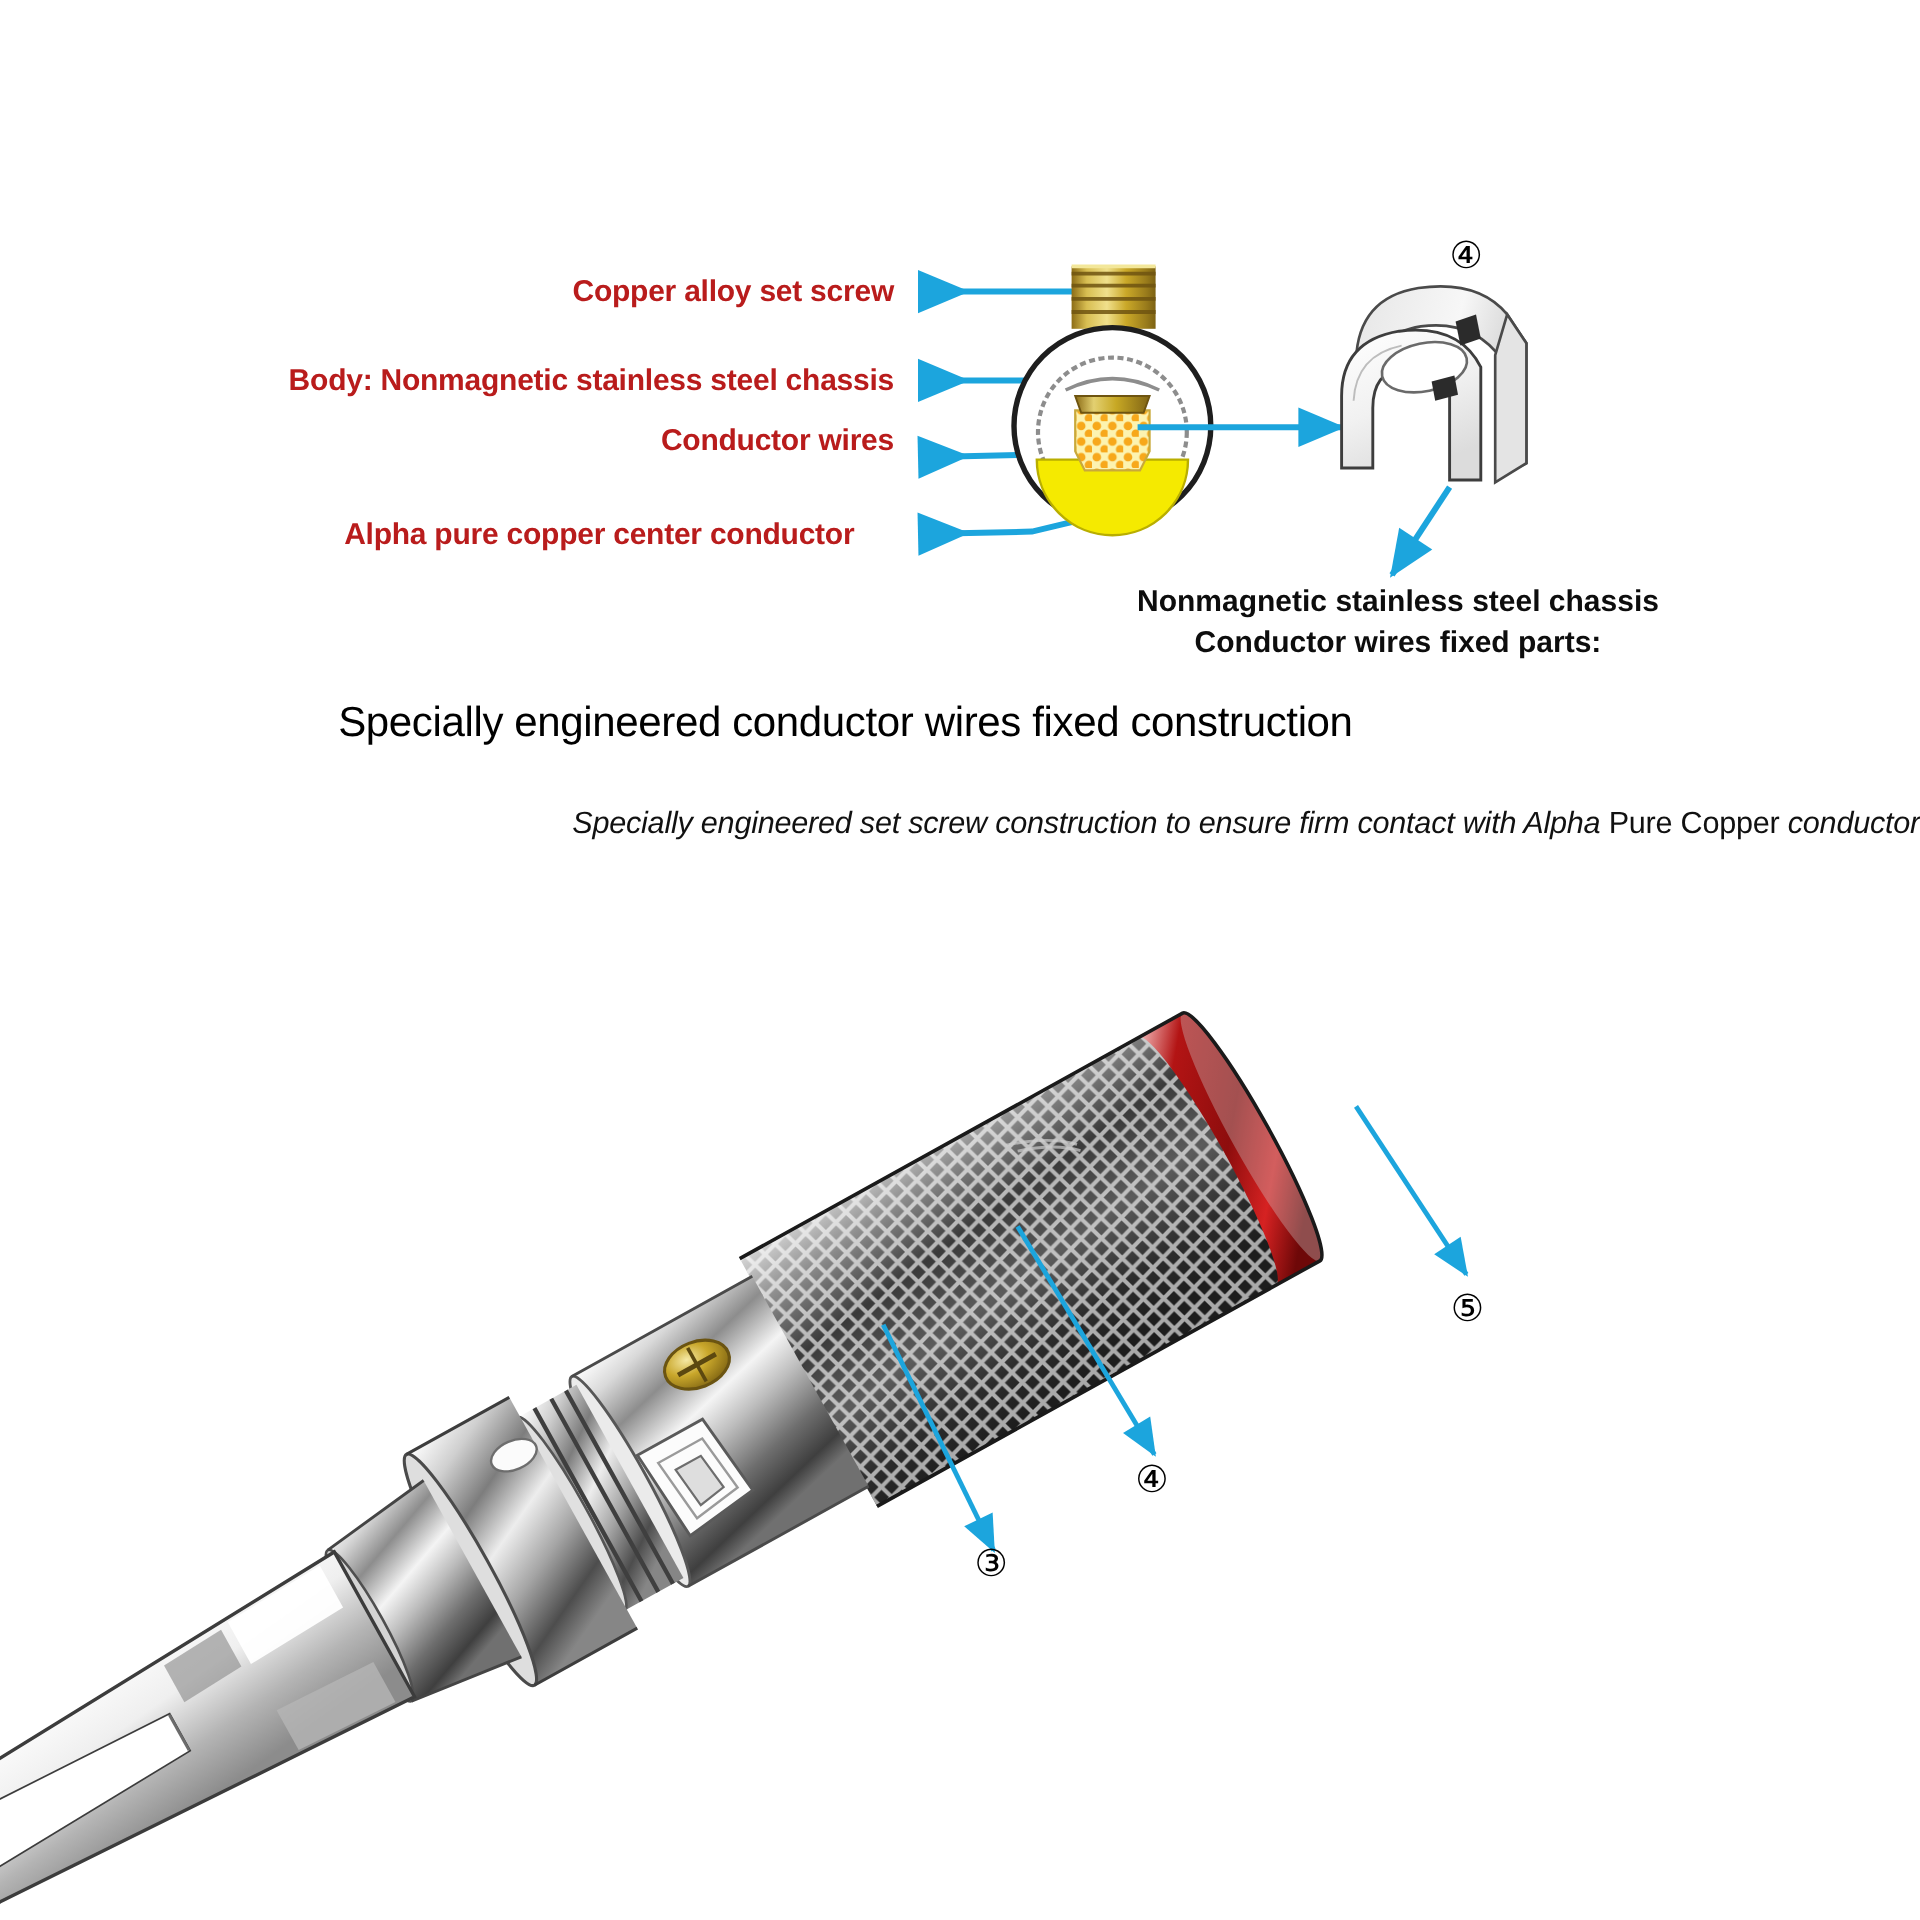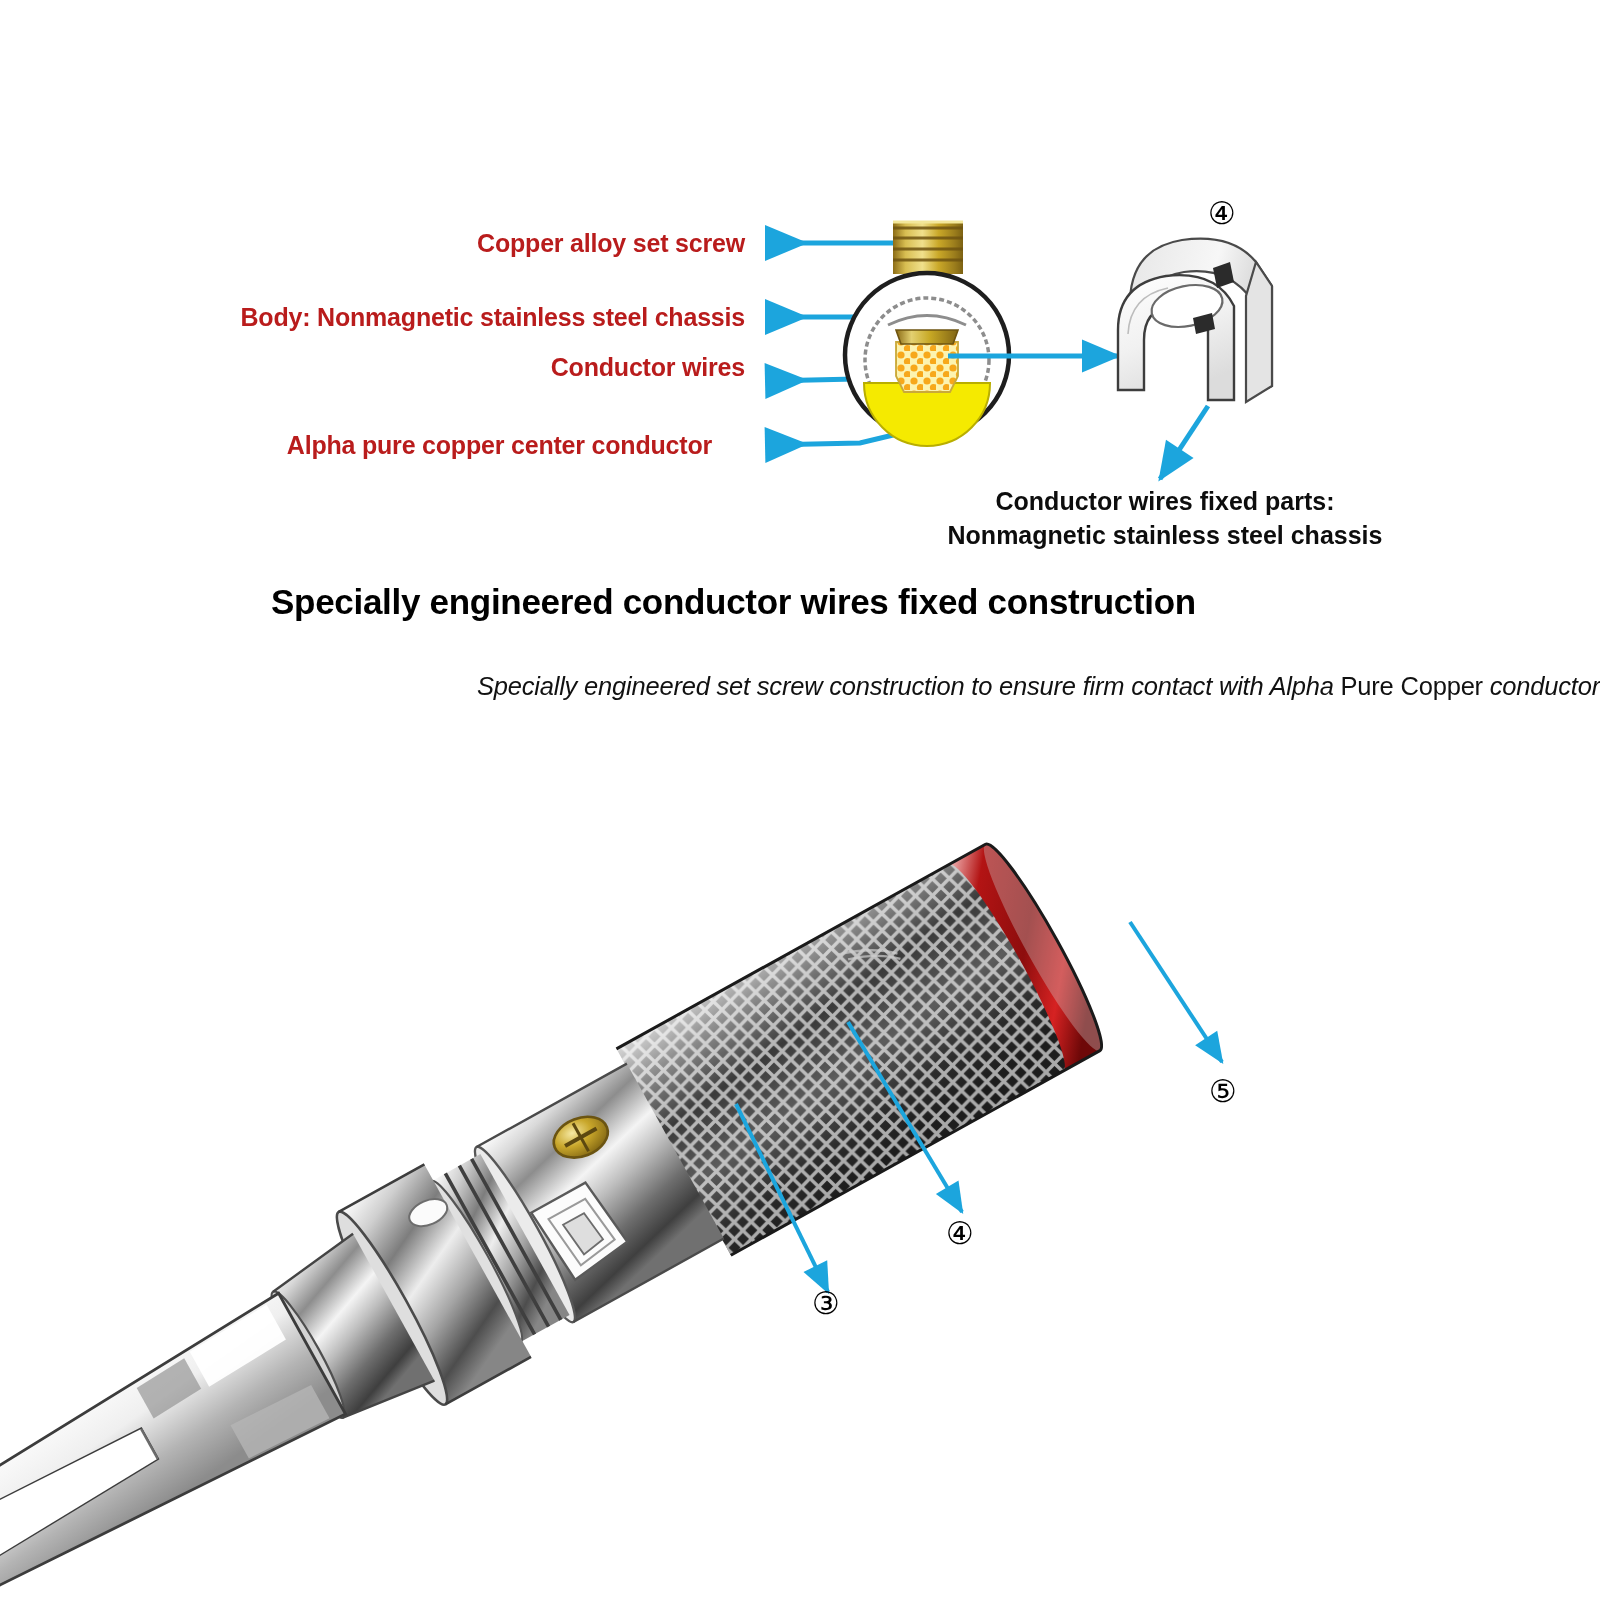--- a/index.html
+++ b/index.html
@@ -43,25 +43,24 @@
     line-height: 34px;
     color: #0d0d0d;
     white-space: nowrap;
   }
 
   
   .headline {
     position: absolute;
     width: 1409px;
     text-align: center;
-    font-weight: bold;
+    font-weight: normal;
     font-size: 35px;
     letter-spacing: -0.3px;
     color: #000;
-    padding-left: 29px;
   }
   .subtitle {
     position: absolute;
     width: 1600px;
     text-align: right;
     font-size: 25.5px;
     font-style: italic;
     letter-spacing: -0.2px;
     color: #111;
   }
@@ -194,22 +193,22 @@
 
   <div class="callout-label" style="right:855px; top:302px;">Body: Nonmagnetic stainless steel chassis</div>
 
   <div class="callout-label" style="right:855px; top:352px;">Conductor wires</div>
 
   <div class="callout-label" style="right:888px; top:430px;">Alpha pure copper  center conductor</div>
 
   <div class="circ-num" style="left:1208px; top:198px;">④</div>
 
   <div class="right-caption" style="left:945px; top:484px; width:440px;">
+    <div>Nonmagnetic stainless steel chassis</div>
     <div>Conductor wires fixed parts:</div>
-    <div>Nonmagnetic stainless steel chassis</div>
   </div>
 
   <div class="headline" style="top:582px;">Specially engineered conductor wires fixed construction</div>
 
   <div class="subtitle" style="top:672px;">
     <span>Specially engineered set screw construction to ensure firm contact with Alpha </span><span class="upright">Pure Copper</span><span> conductor</span>
   </div>
 
   <svg class="svg-layer" viewBox="0 0 1600 1600">
     <defs>

